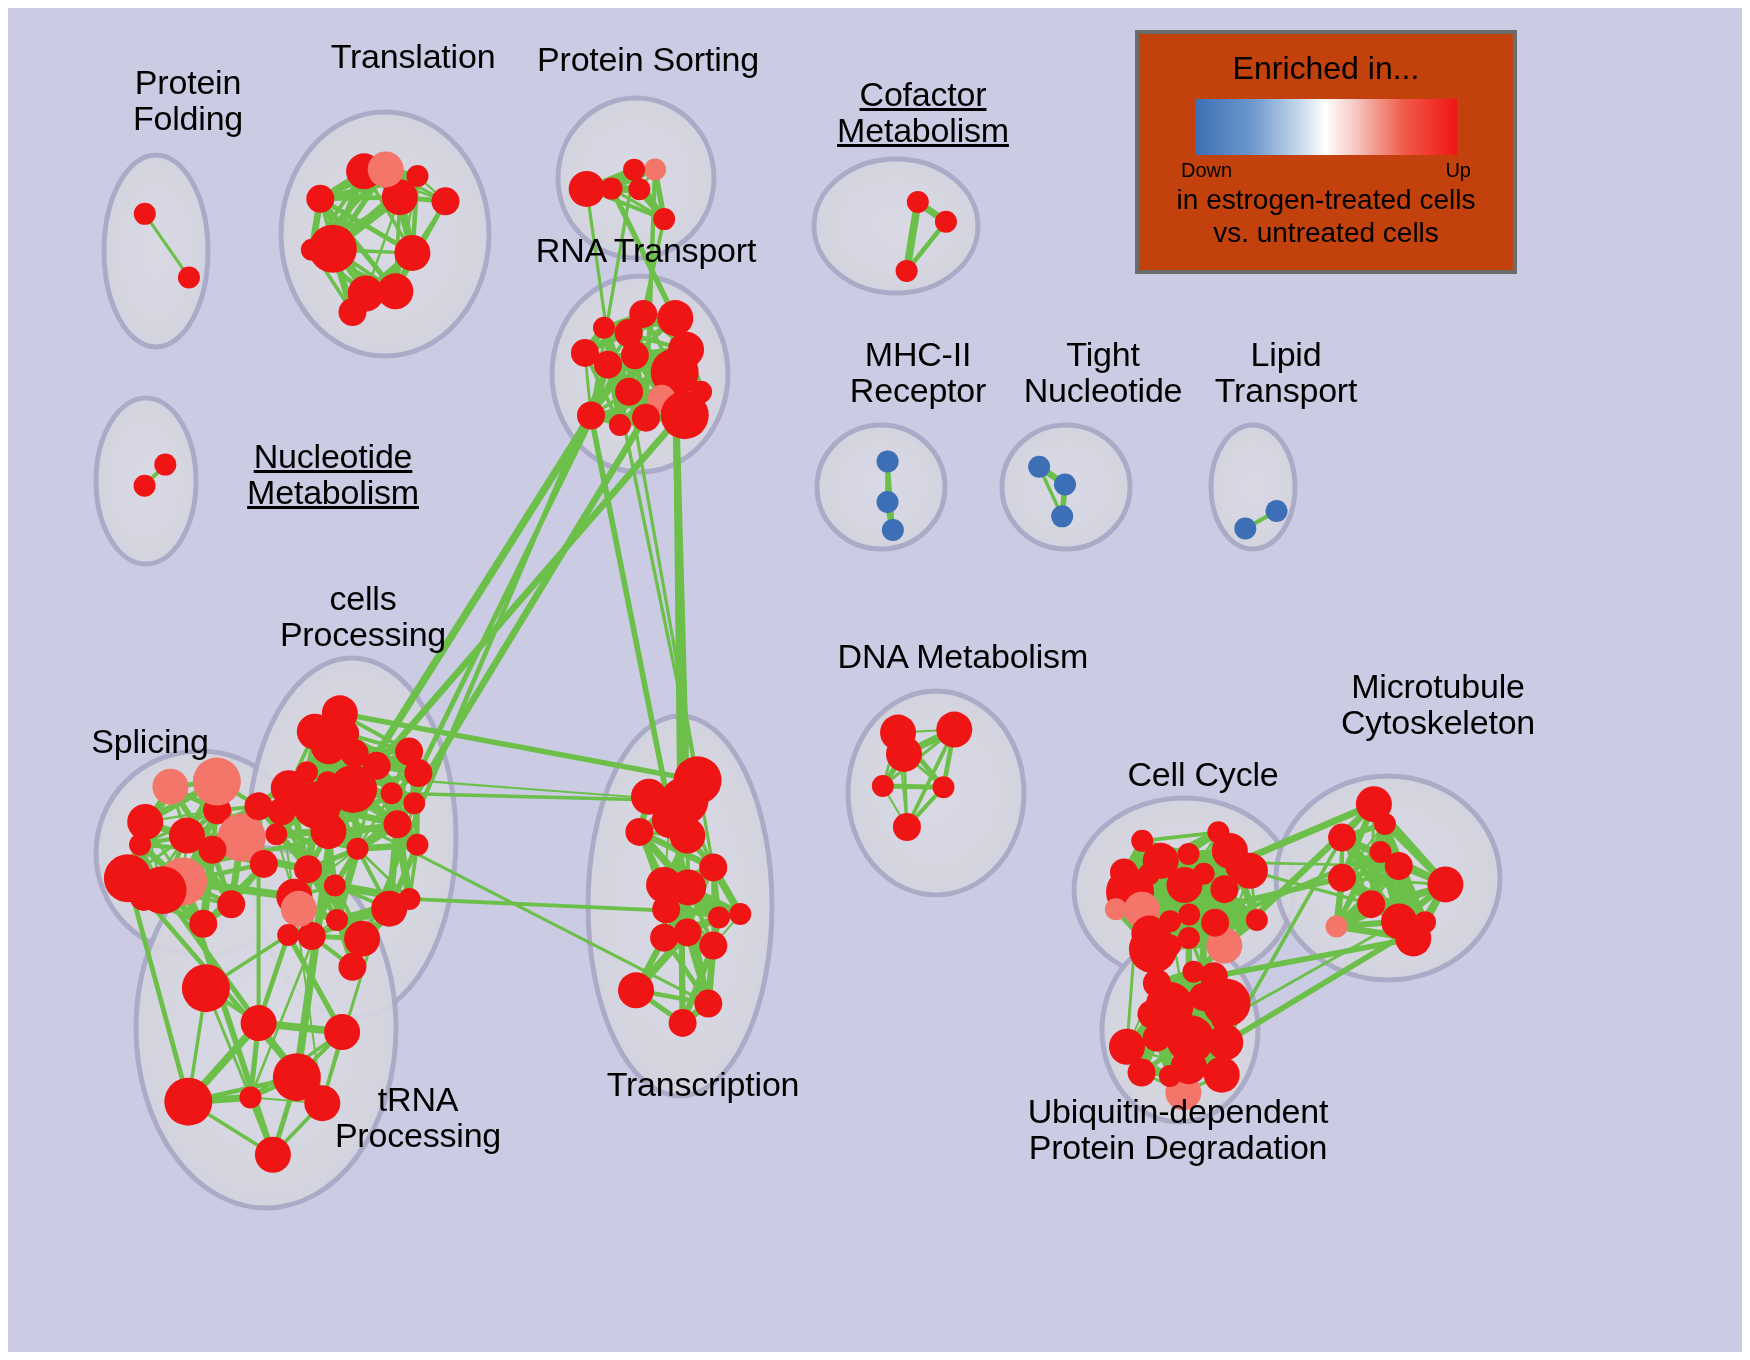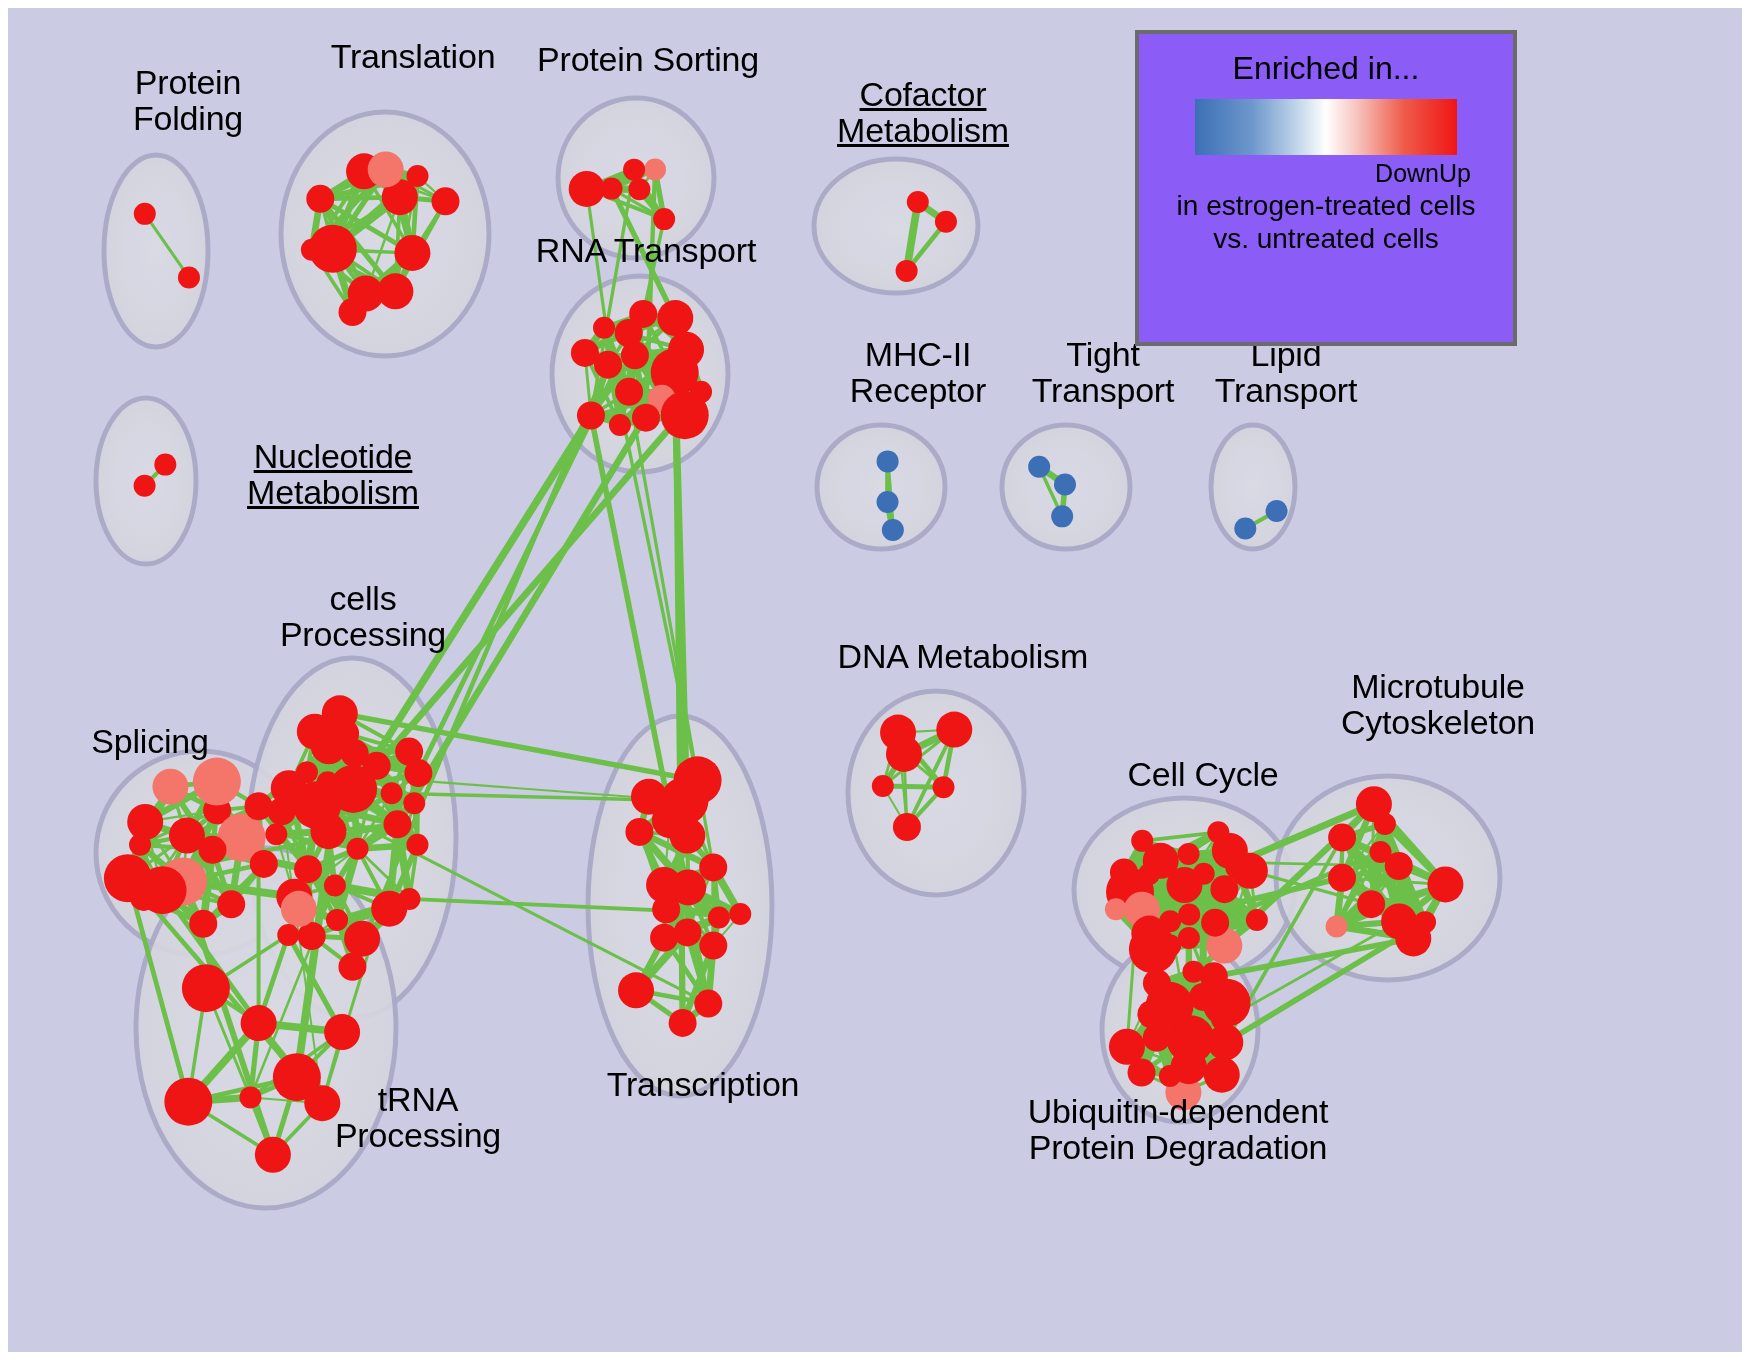--- a/index.html
+++ b/index.html
@@ -2,26 +2,26 @@
 <html><head>
 <meta charset="utf-8">
 <style>
   html,body{margin:0;padding:0;background:#ffffff;}
   body{font-family:"Liberation Sans","DejaVu Sans",sans-serif;}
   #stage{position:relative;width:1750px;height:1360px;background:#ffffff;overflow:hidden;}
   #canvas{position:absolute;left:8px;top:8px;width:1734px;height:1344px;background:#cbcce4;}
   svg.net{position:absolute;left:0;top:0;width:1734px;height:1344px;display:block;}
   .clabel{position:absolute;color:#000;font-size:34px;line-height:1.06;font-weight:400;
           text-align:center;white-space:pre-line;letter-spacing:-0.2px;}
-  #legend{position:absolute;left:1127px;top:22px;width:382px;height:316px;
-          background:#8b5cf6;border:4px solid #6b6b6b;box-sizing:border-box;}
+  #legend{position:absolute;left:1127px;top:22px;width:382px;height:244px;
+          background:#c2410c;border:4px solid #6b6b6b;box-sizing:border-box;}
   #legend .ltitle{text-align:center;font-size:32px;color:#000;margin-top:16px;}
   #legend .bar{width:262px;height:56px;margin:12px auto 0 auto;
                background:linear-gradient(to right,#3c6fb5 0%,#6e98cc 22%,#bcd2e8 38%,#ffffff 50%,#f6c3bd 62%,#ef5a48 80%,#f01515 100%);}
-  #legend .ends{display:flex;justify-content:flex-end;width:290px;margin:4px auto 0 auto;font-size:25px;color:#000;}
+  #legend .ends{display:flex;justify-content:space-between;width:290px;margin:4px auto 0 auto;font-size:20px;color:#000;}
   #legend .sub{text-align:center;font-size:28px;color:#000;line-height:1.12;margin-top:2px;}
 </style>
 </head>
 <body>
 
 <div id="stage">
   <div id="canvas">
 
     <svg class="net" viewBox="0 0 1734 1344">
       <defs>
@@ -1181,21 +1181,21 @@
         <div class="clabel" style="left: 280px; top: 30px; width: 250px;">Translation</div>
         <div class="clabel" style="left: 195px; top: 430px; width: 260px; text-decoration: underline;">Nucleotide
 Metabolism</div>
         <div class="clabel" style="left: 500px; top: 33px; width: 280px;">Protein Sorting</div>
         <div class="clabel" style="left: 498px; top: 224px; width: 280px;">RNA Transport</div>
         <div class="clabel" style="left: 795px; top: 68px; width: 240px; text-decoration: underline;">Cofactor
 Metabolism</div>
         <div class="clabel" style="left: 795px; top: 328px; width: 230px;">MHC-II
 Receptor</div>
         <div class="clabel" style="left: 985px; top: 328px; width: 220px;">Tight
-Transport</div>
+Nucleotide</div>
         <div class="clabel" style="left: 1168px; top: 328px; width: 220px;">Lipid
 Transport</div>
         <div class="clabel" style="left: 52px; top: 715px; width: 180px;">Splicing</div>
         <div class="clabel" style="left: 240px; top: 572px; width: 230px;">cells
 Processing</div>
         <div class="clabel" style="left: 300px; top: 1073px; width: 220px;">tRNA
 Processing</div>
         <div class="clabel" style="left: 565px; top: 1058px; width: 260px;">Transcription</div>
         <div class="clabel" style="left: 800px; top: 630px; width: 280px; text-align: right;">DNA Metabolism</div>
         <div class="clabel" style="left: 1085px; top: 748px; width: 220px;">Cell Cycle</div>

